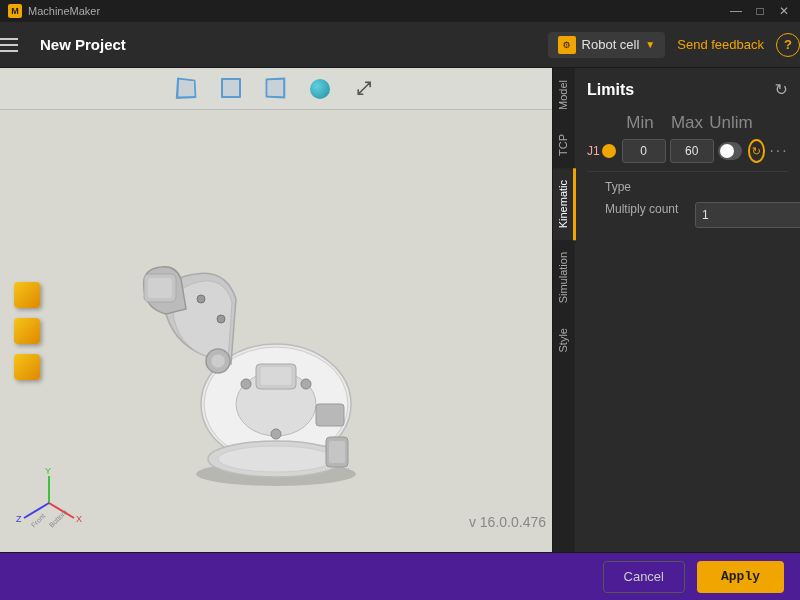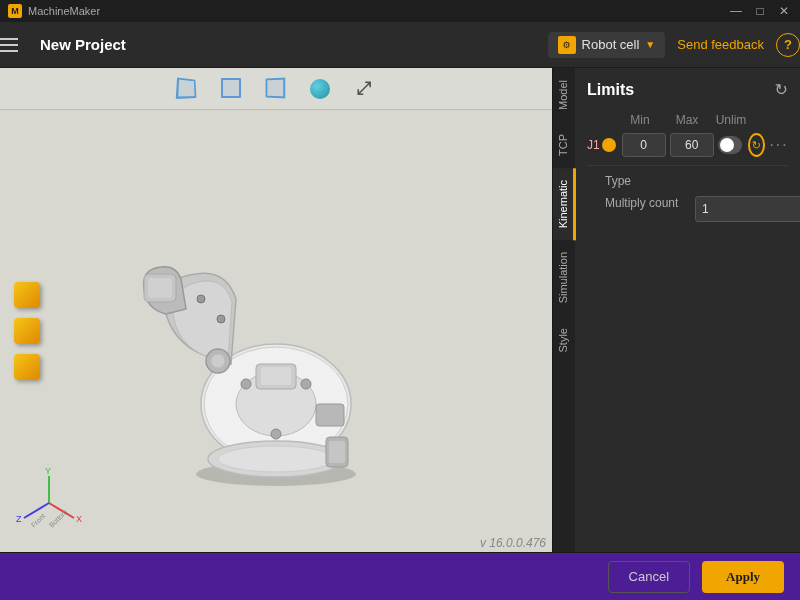--- a/index.html
+++ b/index.html
@@ -216,25 +216,24 @@
       position: absolute;
       bottom: 14px;
       left: 14px;
       width: 70px;
       height: 70px;
     }
 
     
     #version-text {
       position: absolute;
-      bottom: 2px;
+      bottom: 22px;
       right: 6px;
-      font-size: 12px;
+      font-size: 14px;
       color: #888;
-      font-style: italic;
     }
 
     
     #right-panel {
       width: 248px;
       background: #2b2b2b;
       display: flex;
       flex-direction: column;
       border-left: 1px solid #1a1a1a;
     }
@@ -289,21 +288,21 @@
       cursor: pointer;
       color: #aaa;
     }
     .limits-header-row {
       display: flex;
       align-items: center;
       margin-bottom: 6px;
       padding-left: 28px;
     }
     .lh-cell {
-      font-size: 12px;
+      font-size: 17px;
       color: #888;
       text-align: center;
     }
     .lh-min { width: 50px; }
     .lh-max { width: 44px; }
     .lh-unlim { width: 44px; }
 
     .limits-row {
       display: flex;
       align-items: center;
@@ -435,21 +434,21 @@
     #apply-btn {
       height: 32px;
       padding: 0 24px;
       background: #f0a500;
       border: none;
       border-radius: 4px;
       color: #1e1e1e;
       font-size: 13px;
       font-weight: 600;
       cursor: pointer;
-      font-family: Liberation Serif, serif;
+      font-family: Liberation Mono, monospace;
     }
 
     
     #robot-svg {
       width: 100%;
       height: 100%;
     }
   </style>
 </head>
 <body>

